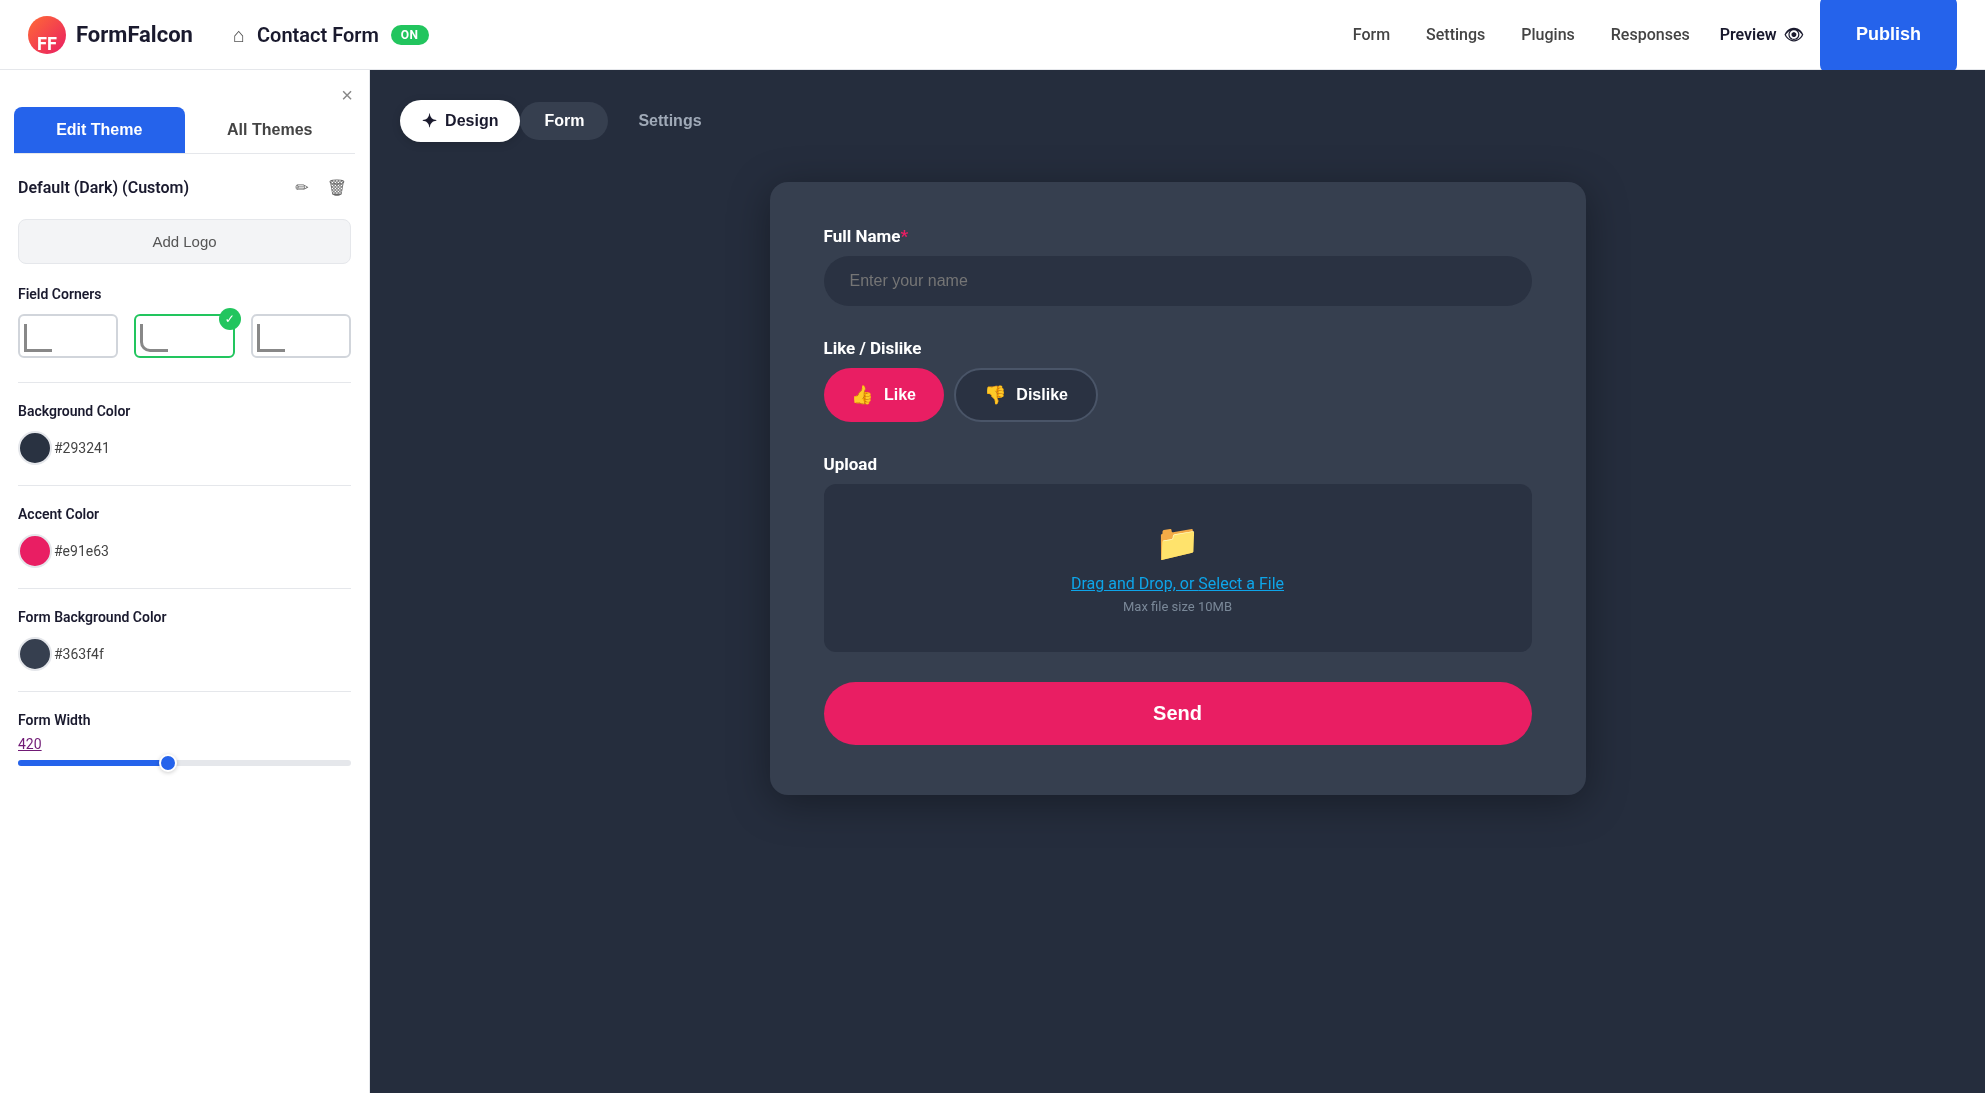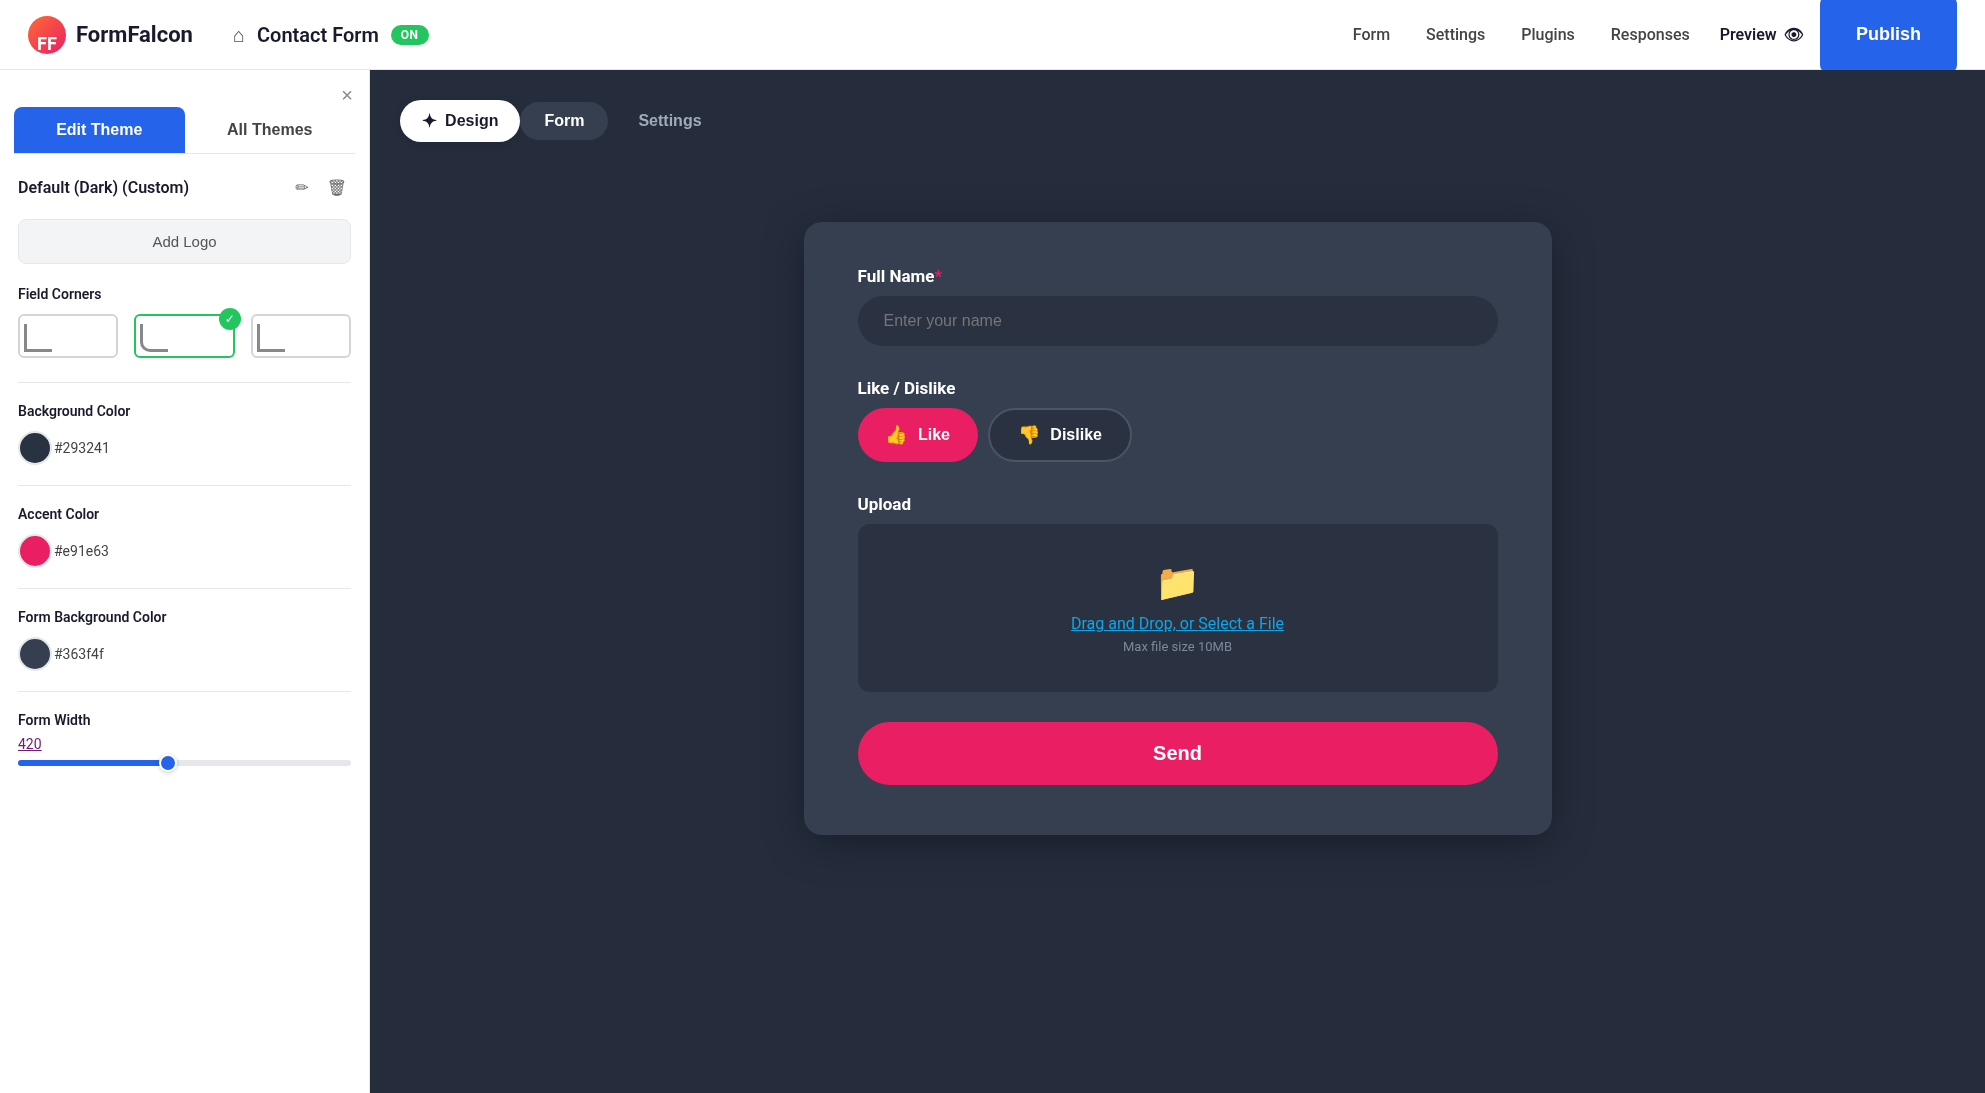--- a/index.html
+++ b/index.html
@@ -80,21 +80,21 @@
     .design-icon { font-size: 18px; }
 
     .form-tabs { display: flex; align-items: center; gap: 6px; }
     .form-tab { padding: 10px 24px; border-radius: 24px; font-size: 16px; font-weight: 600; cursor: pointer; border: none; }
     .form-tab.active { background: #363f4f; color: #fff; }
     .form-tab.inactive { background: transparent; color: #a0aab8; }
 
     
     .form-card {
       background: #363f4f; border-radius: 18px; padding: 44px 54px 50px;
-      width: 748px; box-shadow: 0 8px 40px rgba(0,0,0,0.35); margin-top: 40px;
+      width: 816px; box-shadow: 0 8px 40px rgba(0,0,0,0.35);
     }
 
     .field-label { font-size: 17px; font-weight: 700; color: #fff; margin-bottom: 10px; }
     .field-label .required { color: #e91e63; }
 
     .text-input {
       width: 100%; background: #2a3242; border: none; border-radius: 32px;
       padding: 16px 26px; font-size: 16px; color: #8090a8; outline: none;
       margin-bottom: 32px;
     }

